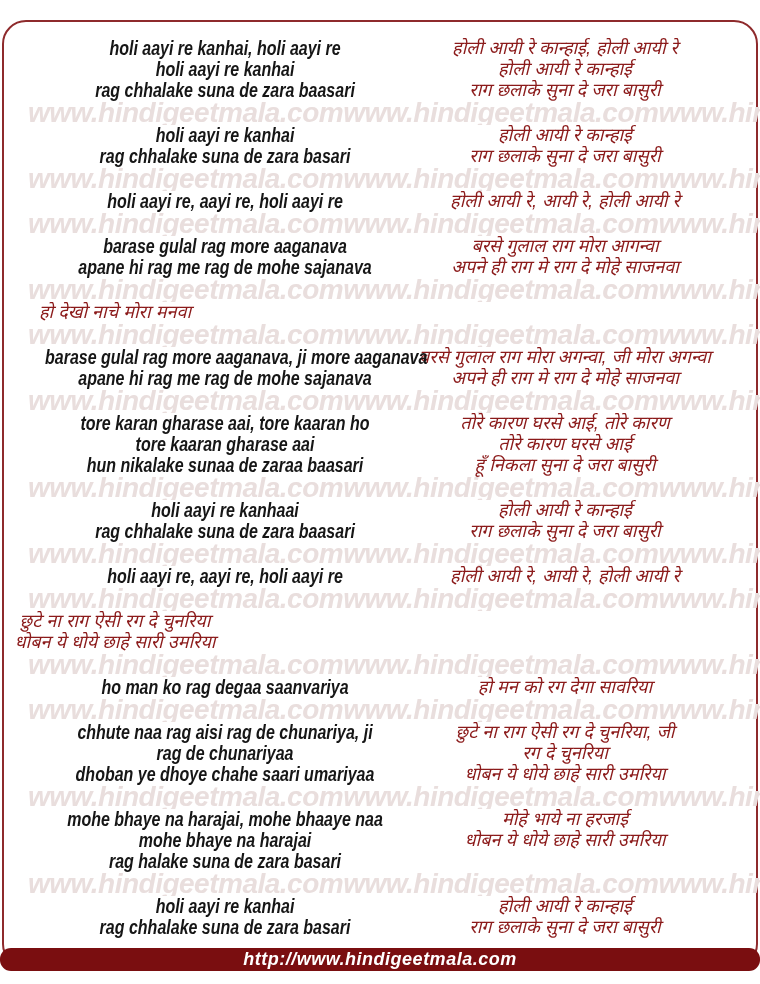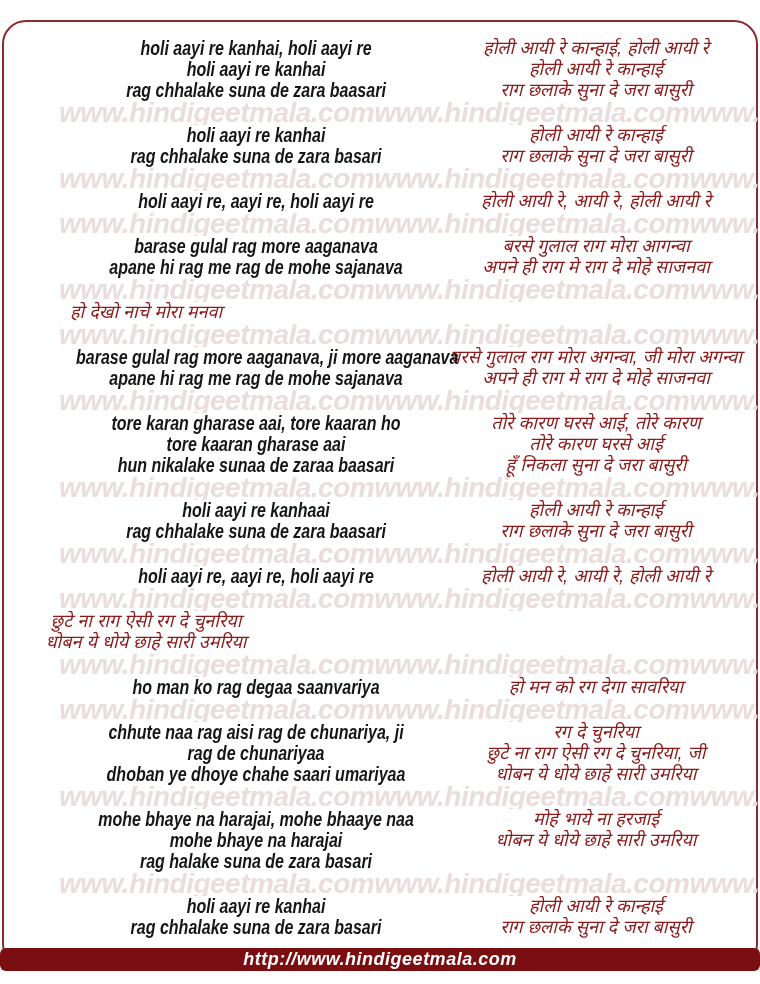--- a/index.html
+++ b/index.html
@@ -29,24 +29,23 @@
     left: 2px;
     right: 2px;
     bottom: 16px;
     border: 2px solid var(--border);
     border-radius: 24px;
     z-index: 0;
   }
   .content {
     position: absolute;
     top: 38px;
-    left: 16px;
+    left: 0;
     right: 0;
     z-index: 1;
-    padding-left: 15px;
   }
   .stanza {
     display: flex;
     align-items: flex-start;
   }
   .col-en {
     width: 450px;
     text-align: center;
   }
   .col-hi {
@@ -87,21 +86,21 @@
     white-space: nowrap;
     letter-spacing: -0.5px;
   }
   .footer-bar {
     position: absolute;
     left: 0;
     right: 0;
     bottom: 13px;
     height: 23px;
     background: var(--footer-bar);
-    border-radius: 6px;
+    border-radius: 11px;
     display: flex;
     align-items: center;
     justify-content: center;
     z-index: 2;
   }
   .footer-link {
     font-size: 18px;
     font-weight: bold;
     font-style: italic;
     color: var(--footer-text);
@@ -270,22 +269,22 @@
         <span class="watermark">www.hindigeetmala.com</span>
         <span class="watermark">www.hindigeetmala.com</span>
       </div>
       <div class="stanza">
         <div class="col-en">
           <div class="line-en">chhute naa rag aisi rag de chunariya, ji</div>
           <div class="line-en">rag de chunariyaa</div>
           <div class="line-en">dhoban ye dhoye chahe saari umariyaa</div>
         </div>
         <div class="col-hi">
+          <div class="line-hi">छुटे ना राग ऐसी रग दे चुनरिया, जी</div>
           <div class="line-hi">रग दे चुनरिया</div>
-          <div class="line-hi">छुटे ना राग ऐसी रग दे चुनरिया, जी</div>
           <div class="line-hi">धोबन ये धोये छाहे सारी उमरिया</div>
         </div>
       </div>
       <div class="watermark-row">
         <span class="watermark">www.hindigeetmala.com</span>
         <span class="watermark">www.hindigeetmala.com</span>
         <span class="watermark">www.hindigeetmala.com</span>
       </div>
       <div class="stanza">
         <div class="col-en">

